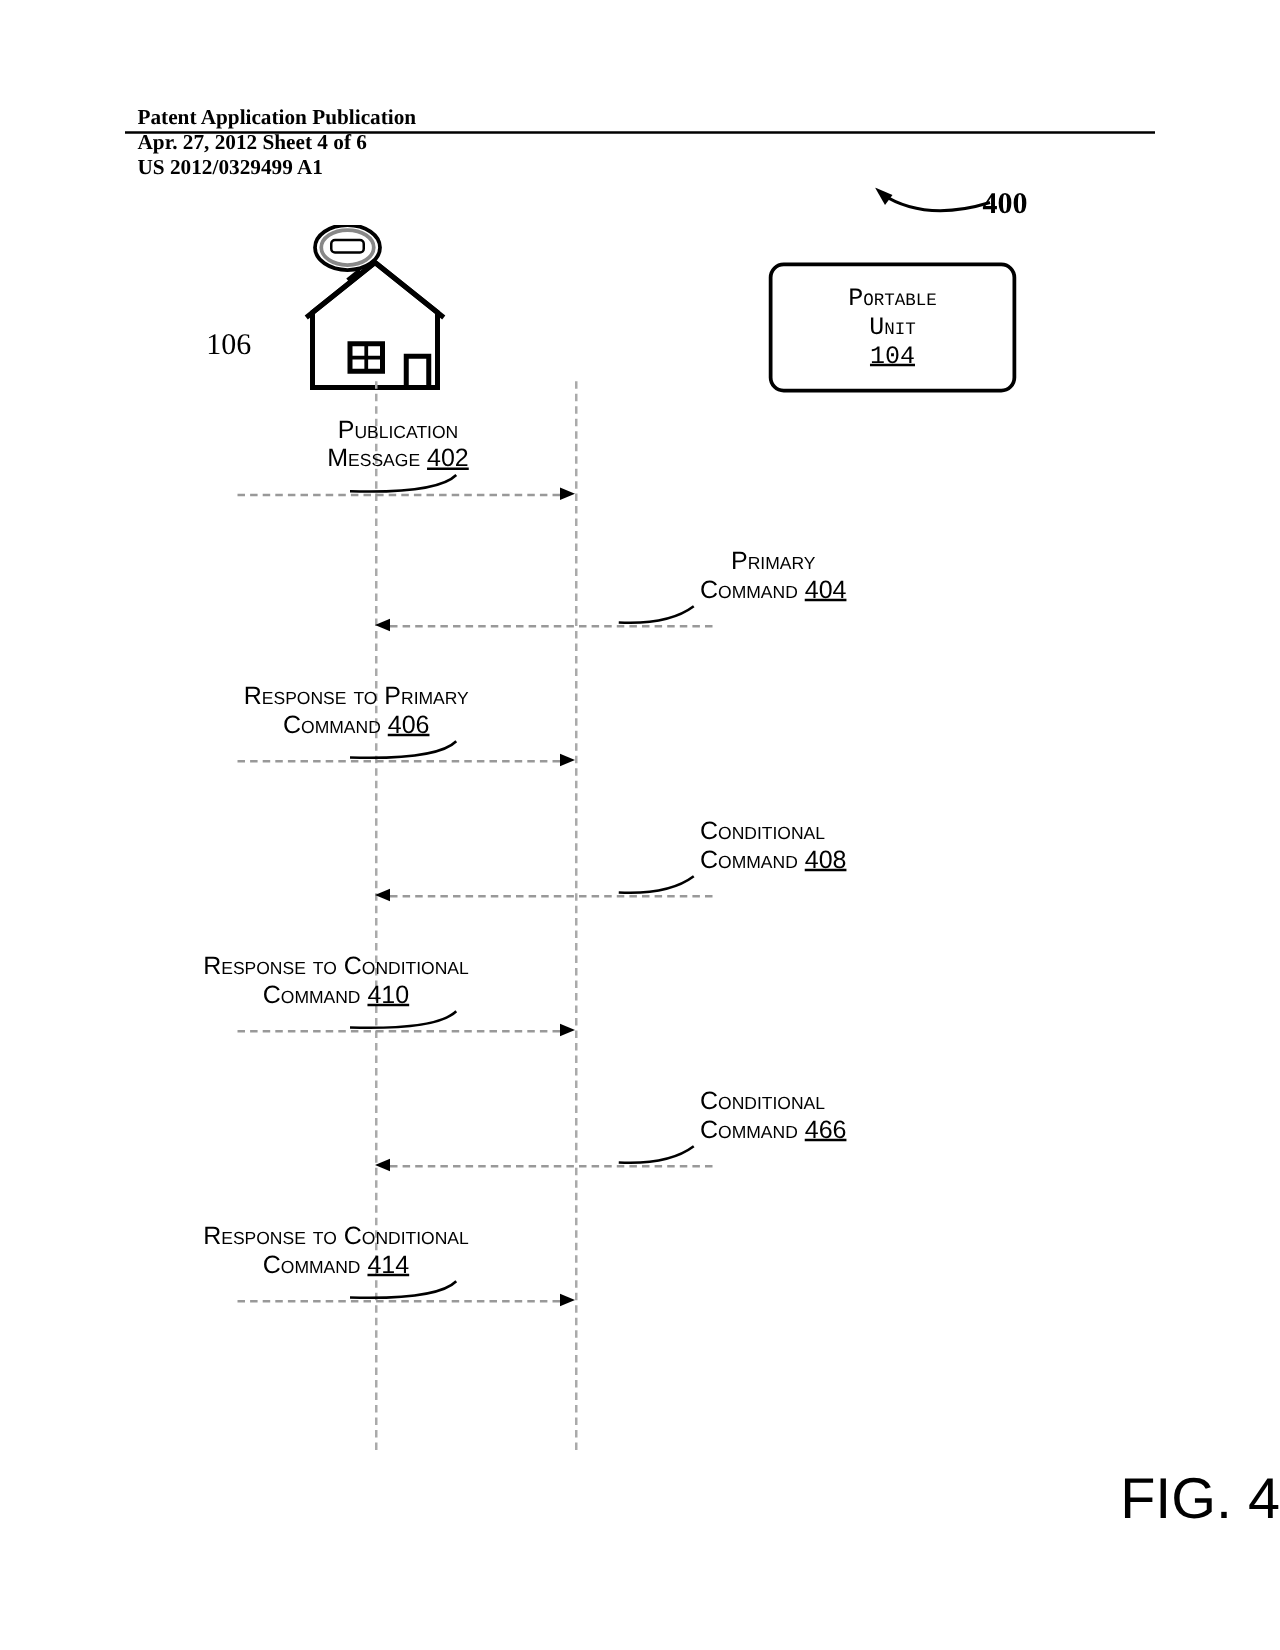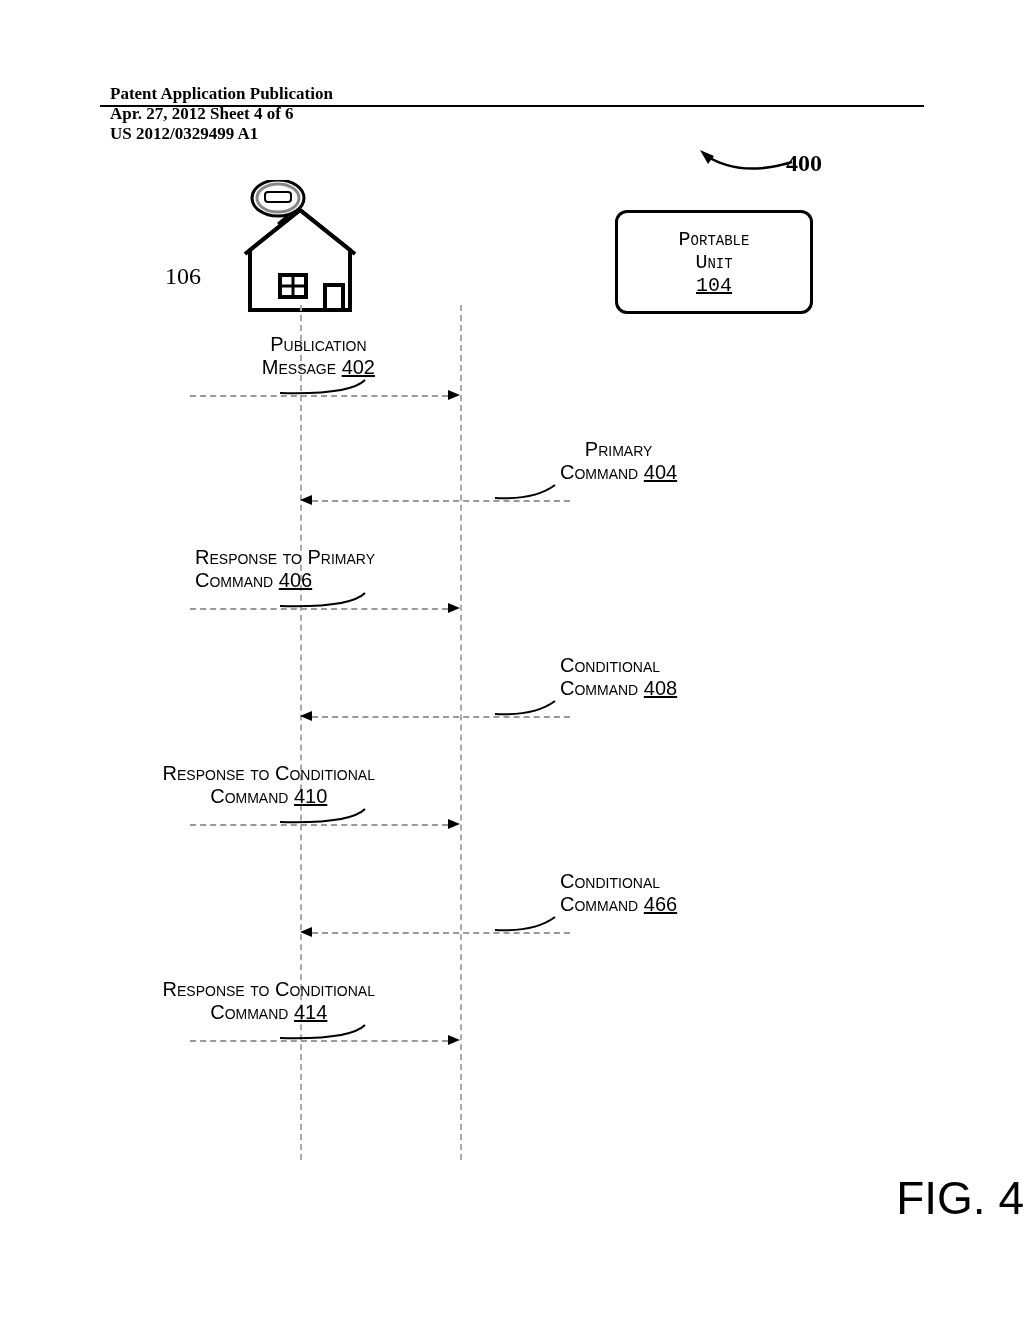--- a/index.html
+++ b/index.html
@@ -219,21 +219,21 @@
           <div>Primary</div>
           <div><span>Command</span> <span class="ref">404</span></div>
         </div>
         <div class="leader" style="left: 0px; top: 0px; width: 820px; height: 1020px;"><svg viewBox="0 0 820 1020">
             <path stroke="black" stroke-width="2" fill="none" d="M 455 335 Q 435 350 395 348"></path>
           </svg></div>
         <div class="arrow" style="top: 458px;">
           <div class="arrow-line-right" style="left: 90px; width: 258px;"></div>
           <div class="arrow-head arrow-head-right" style="left: 348px; top: -5px;"></div>
         </div>
-        <div class="msg-label" style="right: 545px; text-align: left; top: 396px; margin-left: 44px;">
+        <div class="msg-label" style="right: 545px; text-align: center; top: 396px; margin-left: 44px;">
           <div>Response to Primary</div>
           <div><span>Command</span> <span class="ref">406</span></div>
         </div>
         <div class="leader" style="left: 0px; top: 0px; width: 820px; height: 1020px;"><svg viewBox="0 0 820 1020">
             <path stroke="black" stroke-width="2" fill="none" d="M 265 443 Q 250 458 180 456"></path>
           </svg></div>
         <div class="arrow" style="top: 566px;">
           <div class="arrow-line-left" style="left: 212px; width: 258px;"></div>
           <div class="arrow-head arrow-head-left" style="left: 200px; top: -5px;"></div>
         </div>

